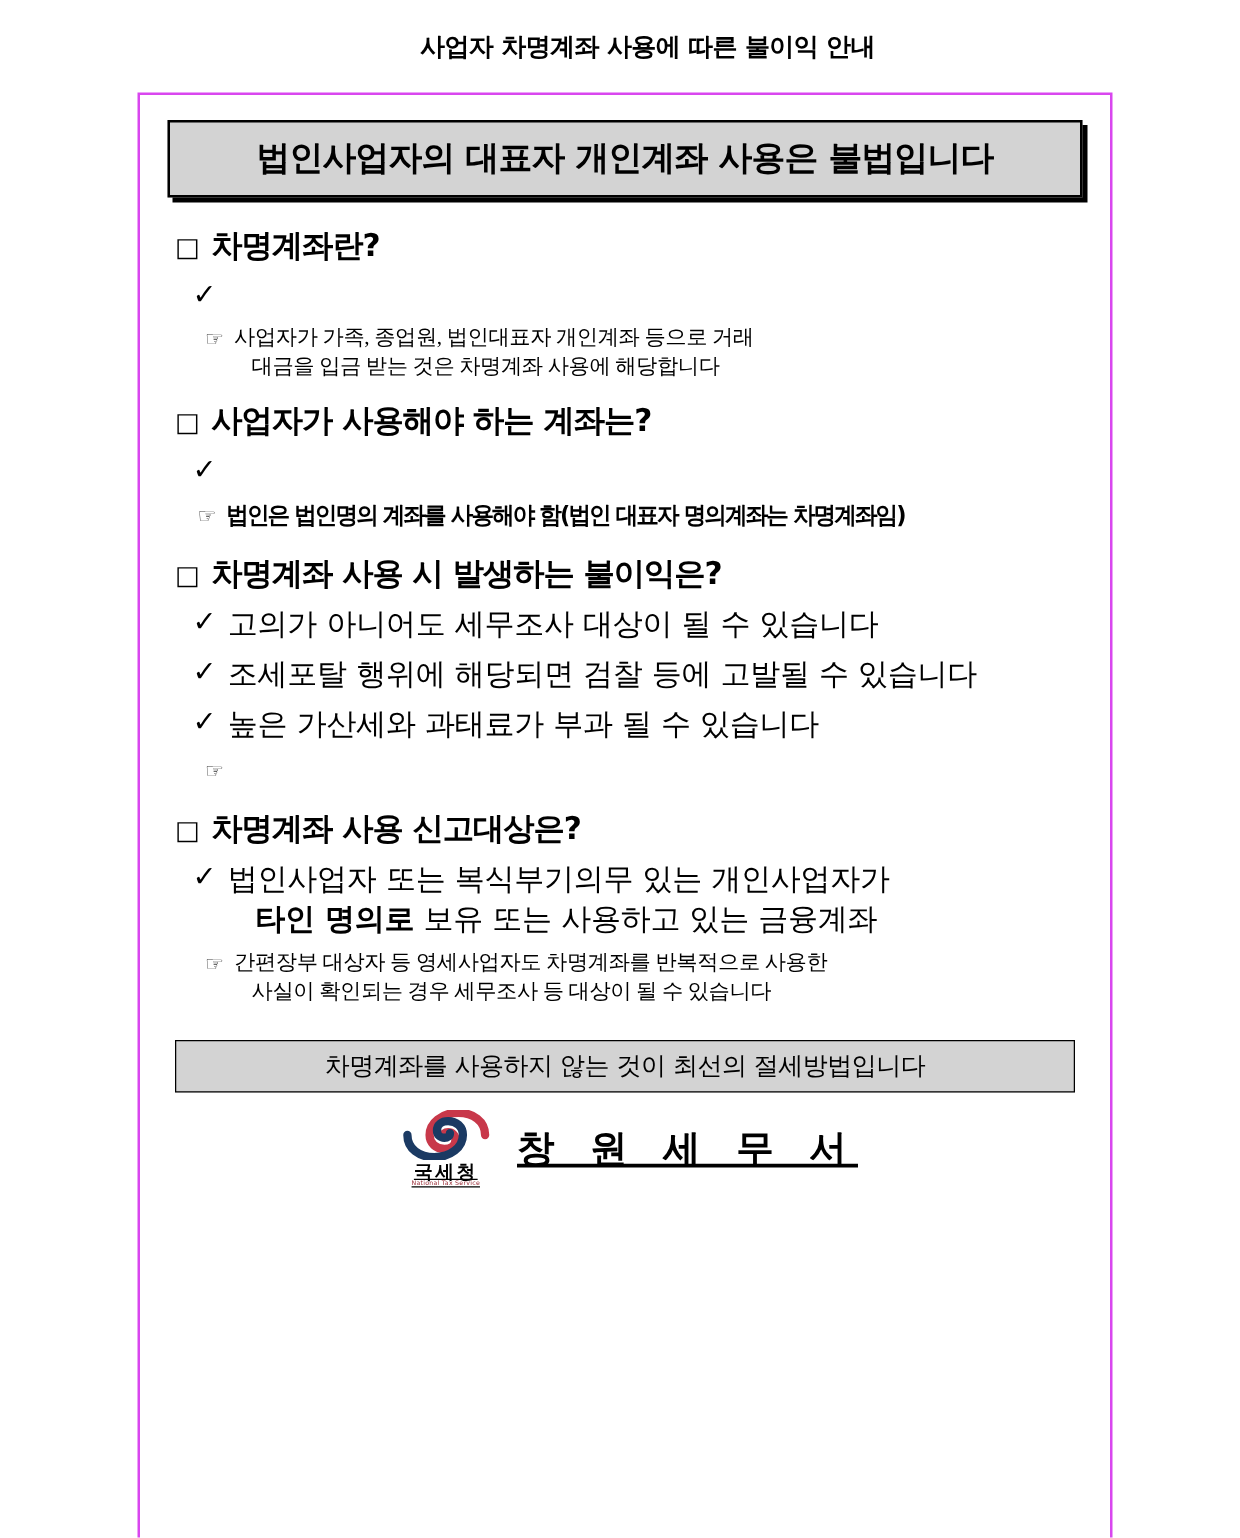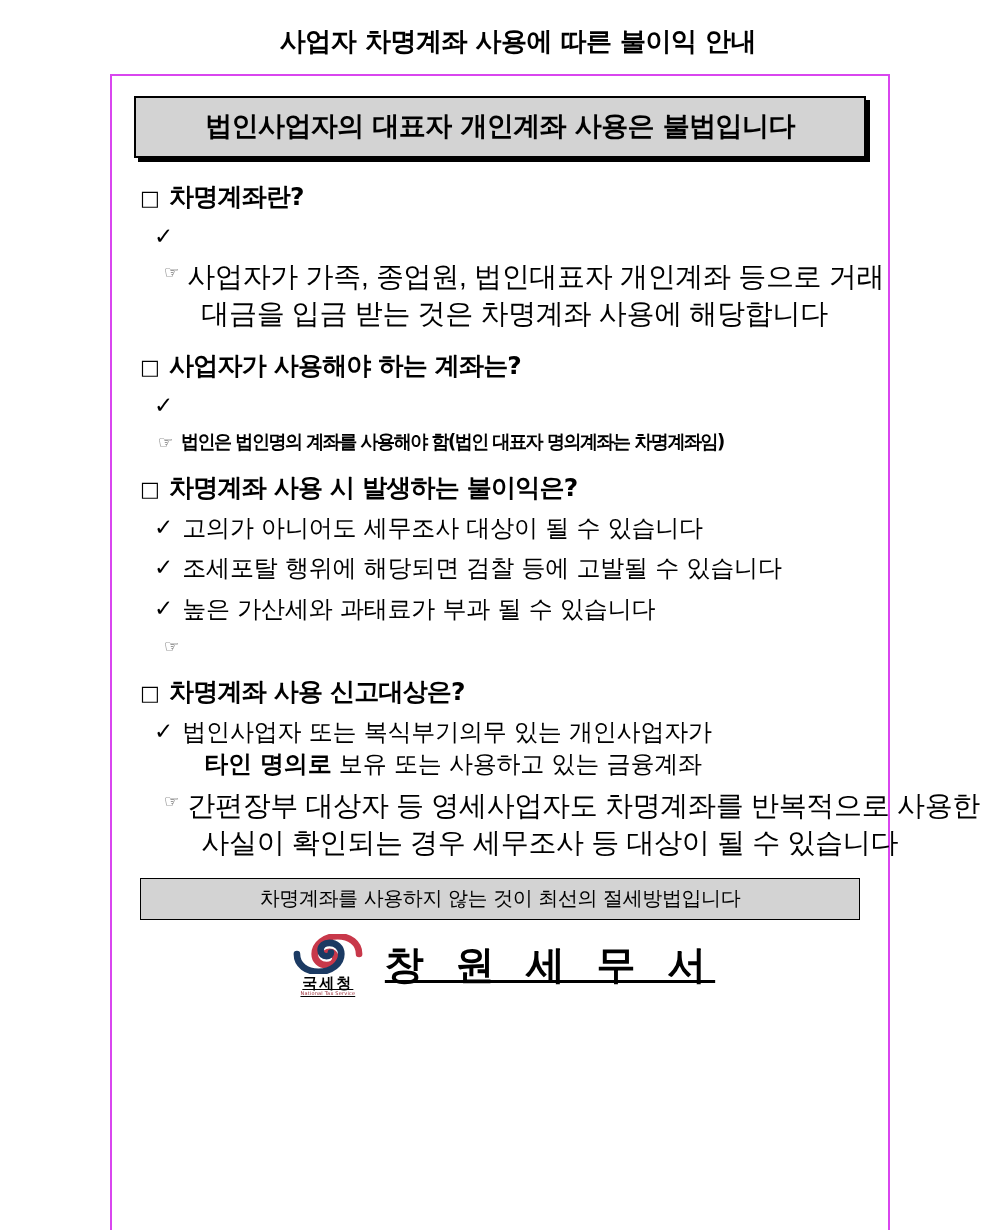--- a/index.html
+++ b/index.html
@@ -12,21 +12,21 @@
     height: 1230px;
     font-family: "DejaVu Sans", "Liberation Sans", sans-serif;
     color: #000000;
     position: relative;
     overflow: hidden;
   }
 
   
   .page-title {
     text-align: center;
-    font-size: 26px;
+    font-size: 20px;
     font-weight: bold;
     letter-spacing: -0.5px;
     padding-top: 24px;
     padding-bottom: 10px;
     white-space: nowrap;
     margin-left: 44px;
   }
 
   
   .frame {
@@ -116,45 +116,45 @@
     margin-left: 36px;
     margin-top: 8px;
   }
   .ptr-mark {
     font-size: 17px;
     line-height: 1.55;
     flex: 0 0 auto;
     color: #3a3a3a;
   }
   .ptr-body {
-    font-size: 28px;
+    font-size: 17px;
     line-height: 1.32;
     letter-spacing: -0.3px;
-    font-family: Liberation Sans, sans-serif;
+    font-family: Liberation Serif, serif;
   }
   .ptr-body .ln {
     display: block;
     white-space: nowrap;
   }
   .ptr-body .ln.indent { padding-left: 14px; }
 
   
   .note-compact .ptr-body {
     font-size: 19px;
     font-weight: bold;
     font-family: "DejaVu Sans", "Liberation Sans", sans-serif;
     letter-spacing: -1.6px;
     transform: scaleX(0.95);
     transform-origin: left center;
   }
   .note-compact { margin-left: 30px; }
 
   
   .footer-box {
-    margin: 16px 12px 0 12px;
+    margin: 28px 12px 0 12px;
     background: #d3d3d3;
     border: 1px solid #000000;
     text-align: center;
     padding: 5px 4px 6px 4px;
     box-sizing: border-box;
   }
   .footer-line {
     font-size: 20px;
     line-height: 1.42;
     letter-spacing: -0.4px;
@@ -203,21 +203,21 @@
     margin-top: 1px;
     line-height: 1.1;
   }
   .logo-en {
     font-size: 5px;
     letter-spacing: 0.2px;
     color: #9a2b36;
     line-height: 1.1;
   }
   .office-name {
-    font-size: 39px;
+    font-size: 30px;
     font-weight: bold;
     letter-spacing: 9px;
     white-space: nowrap;
   }
 </style>
 </head>
 <body>
 
 <div class="page-title">사업자 차명계좌 사용에 따른 불이익 안내</div>
 

